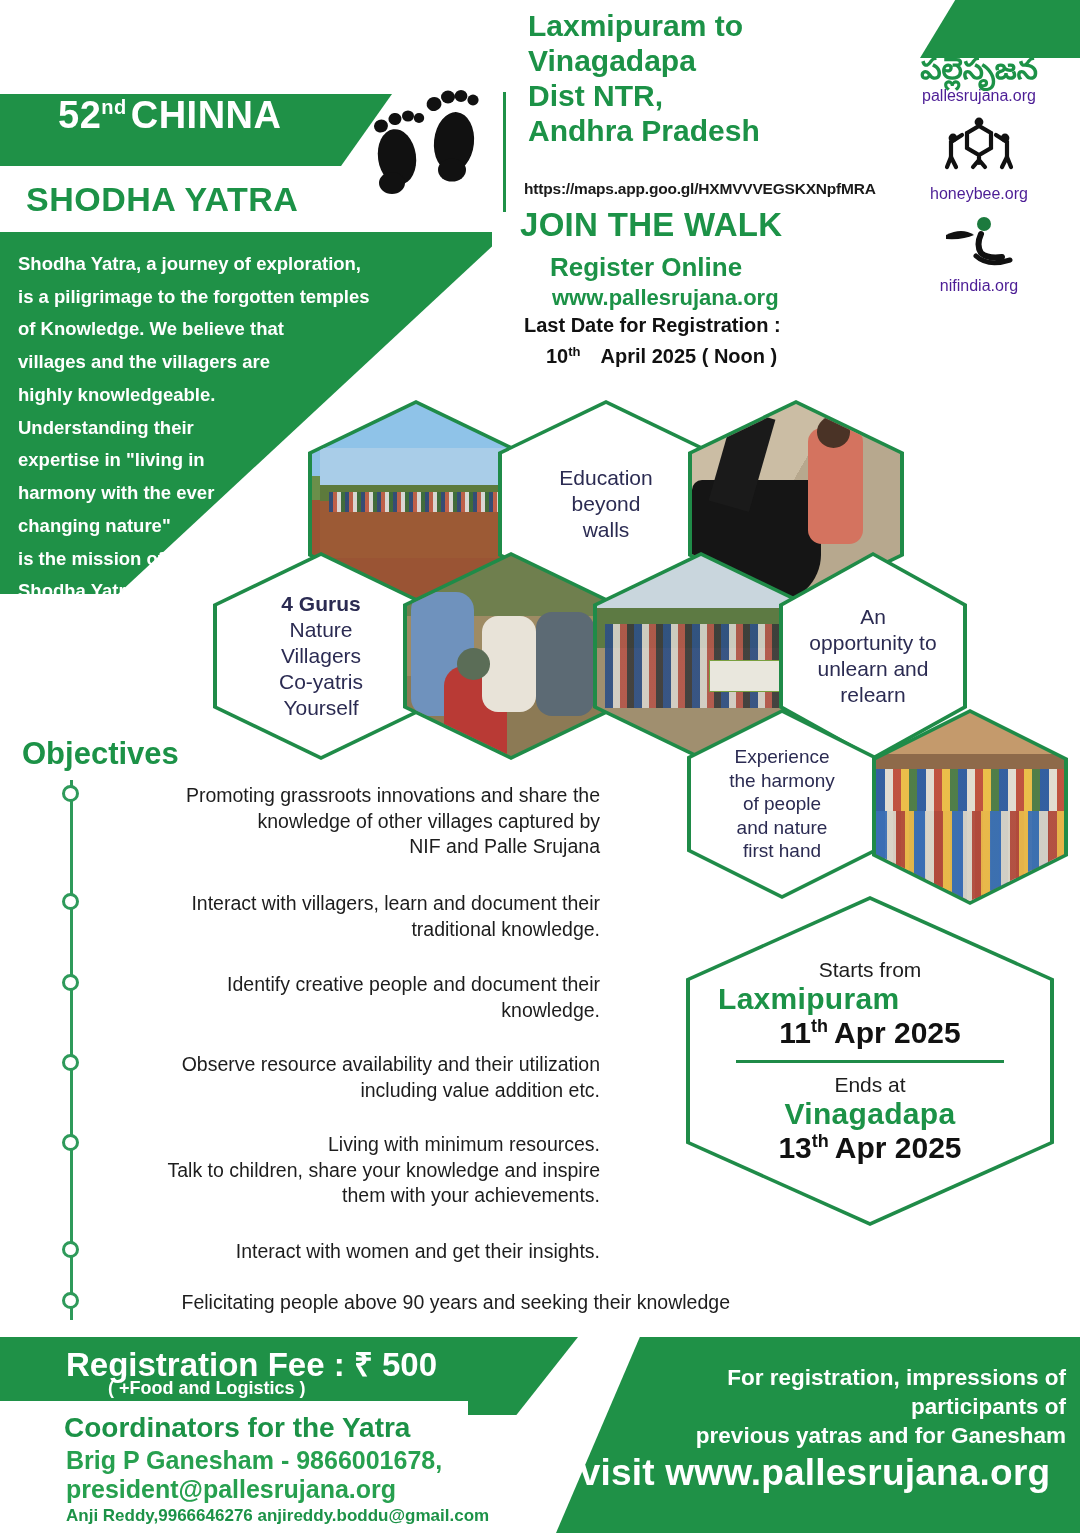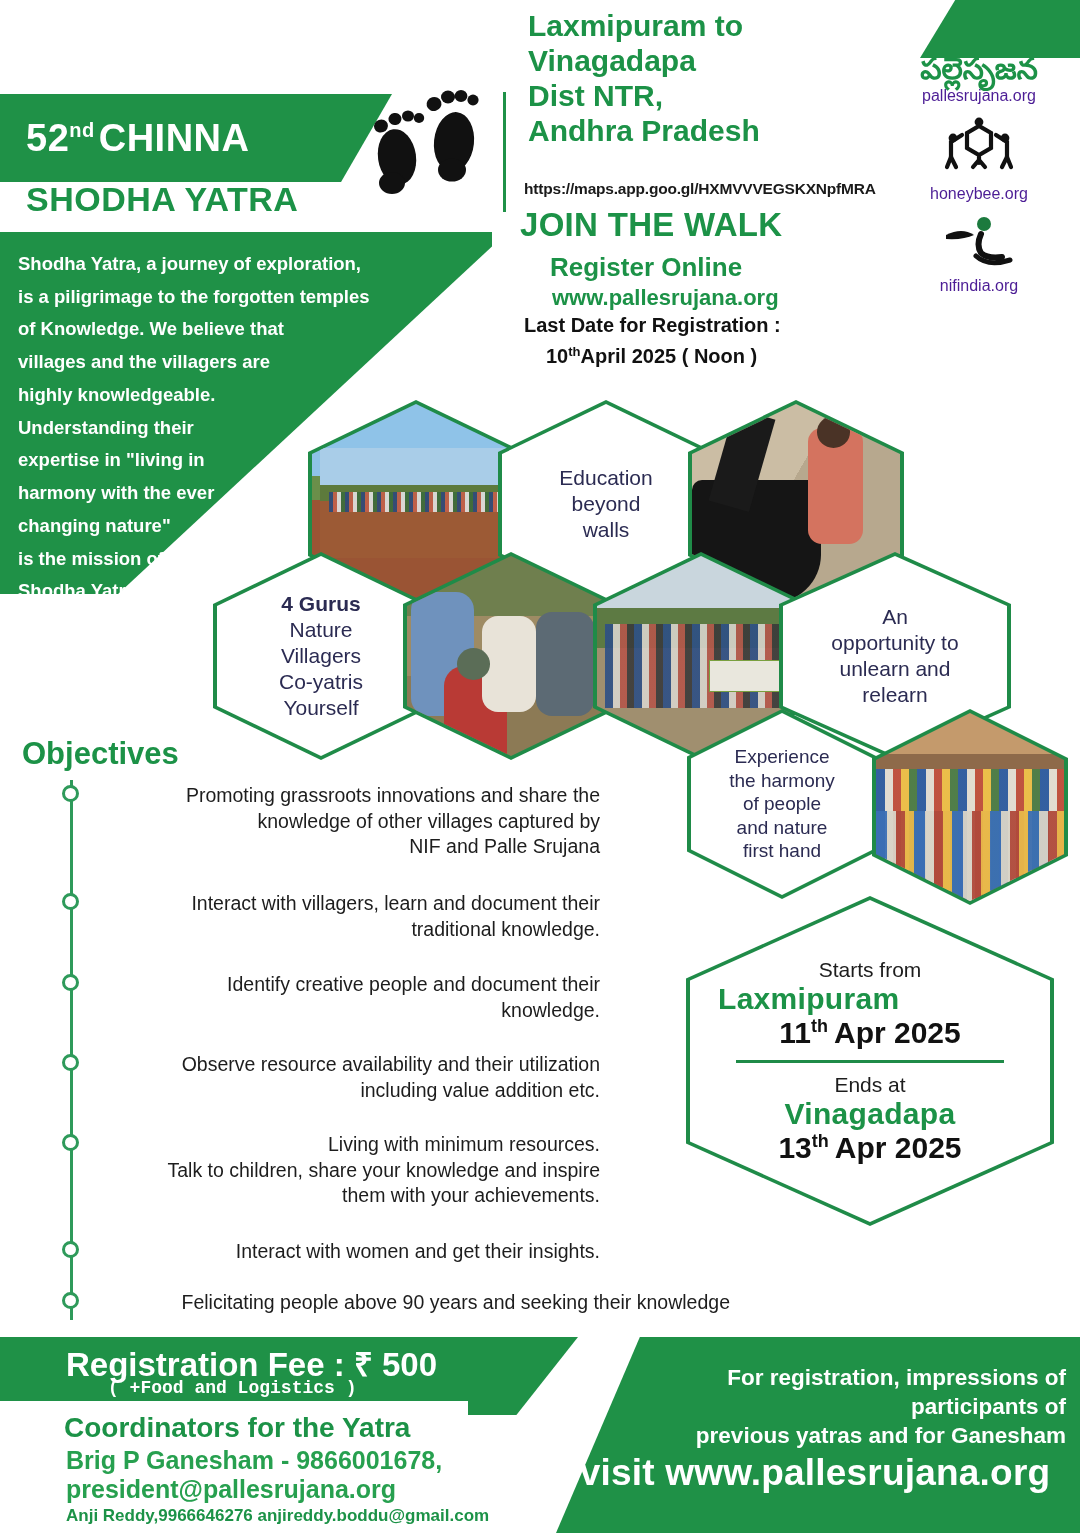--- a/index.html
+++ b/index.html
@@ -8,24 +8,24 @@
     width: 1080px; height: 1533px; position: relative; overflow: hidden;
     font-family: "Liberation Sans", sans-serif; background:#fff;
   }
   .poster { position:absolute; inset:0; }
 
   
   .abs { position:absolute; }
 
   
   #chinna-banner{
-    left:0; top:94px; width:392px; height:88px;
+    left:0; top:94px; width:392px; height:72px;
     background:#1f9147;
     clip-path: polygon(0 0, 100% 0, 87% 100%, 0 100%);
-    display:flex; align-items:center;
+    display:flex; align-items:flex-start;padding-left:32px;
   }
   #chinna-banner .txt{
     color:#ffffff; font-size:38px; font-weight:bold; letter-spacing:0.5px;
     padding-left:26px; white-space:nowrap; display:flex; align-items:baseline;
   }
   #chinna-banner .sup{ font-size:20px; vertical-align:super; position:relative; top:-14px; }
   #shodha-title{
     left:26px; top:180px; font-size:34px; font-weight:bold; color:#1c9247;
     letter-spacing:0.5px;
   }
@@ -136,21 +136,21 @@
   
   #fee-banner{
     left:0; top:1337px; width:560px; height:64px; background:#1f9147;
     clip-path: polygon(0 0, 100% 0, 88% 100%, 0 100%);
   }
   #fee-title{
     left:66px; top:1341px; font-size:33px; font-weight:bold; color:#ffffff;
     white-space:nowrap;
   }
   #fee-sub{
-    left:108px; top:1378px; font-size:18px; font-weight:bold; color:#ffffff;font-family:Liberation Mono, monospace;
+    left:108px; top:1378px; font-size:18px; font-weight:bold; color:#ffffff;
   }
   #coord-title{
     left:64px; top:1412px; font-size:28px; font-weight:bold; color:#1c9247;
   }
   #coord-1{ left:66px; top:1446px; font-size:25px; font-weight:bold; color:#27a04f; white-space:nowrap;}
   #coord-2{ left:66px; top:1475px; font-size:25px; font-weight:bold; color:#27a04f; white-space:nowrap;}
   #coord-3{ left:66px; top:1506px; font-size:17px; font-weight:bold; color:#1c9247; white-space:nowrap;}
 
   #footer-wedge-a{
     left:468px; top:1337px; width:110px; height:78px; background:#1f9147;
@@ -217,21 +217,21 @@
   </div>
 
   <div class="abs" id="maps-url">https://maps.app.goo.gl/HXMVVVEGSKXNpfMRA</div>
   <div class="abs" id="join-walk">JOIN THE WALK</div>
   <div class="abs" id="register-online">Register Online</div>
   <div class="abs" id="reg-site">www.pallesrujana.org</div>
   <div class="abs" id="lastdate-lbl">Last Date for Registration :</div>
   <div class="abs" id="lastdate-val">
     <span>10</span>
       <span class="sup">th</span>
-      <span style="margin-left:0">April 2025 ( Noon )</span>
+      <span style="margin-left:20px">April 2025 ( Noon )</span>
   </div>
 
   <div class="abs" id="logo-col">
     <div id="palle-logo-text">పల్లెసృజన</div>
     <div class="logo-cap">pallesrujana.org</div>
 
     <div style="margin-top:12px">
       <svg width="74" height="62" viewBox="0 0 74 62">
         <g stroke="#111" stroke-width="4.2" fill="none" stroke-linecap="round">
           <path d="M25 16 L37 9 L49 16 L49 31 L37 38 L25 31 Z"></path>
@@ -326,21 +326,21 @@
   </div>
 
   <div class="hex hex-outline" style="left:593px; top:552px; width:216px; height:208px;">
     <div class="hex-photo">
       <div class="sky" style="background:linear-gradient(#c9d6dd 0 26%, #5d7a43 26% 46%, #a08f6f 46% 100%);"></div>
       <div style="position:absolute;left:4%;top:34%;width:92%;height:42%;background:repeating-linear-gradient(90deg,#2d4f86 0 8px,#d8d4cc 8px 15px,#b5564a 15px 22px,#3a3a3a 22px 29px);opacity:.9;"></div>
       <div style="position:absolute;left:54%;top:52%;width:34%;height:16%;background:#e9e7dd;border:1px solid #7aa03f;"></div>
     </div>
   </div>
 
-  <div class="hex hex-outline" style="left:779px; top:552px; width:232px; height:208px;">
+  <div class="hex hex-outline" style="left:779px; top:552px; width:188px; height:208px;">
     <div class="hex-inner">
       <div class="hex-label">
         <div>An</div>
         <div>opportunity to</div>
         <div>unlearn and</div>
         <div>relearn</div>
       </div>
     </div>
   </div>
 

